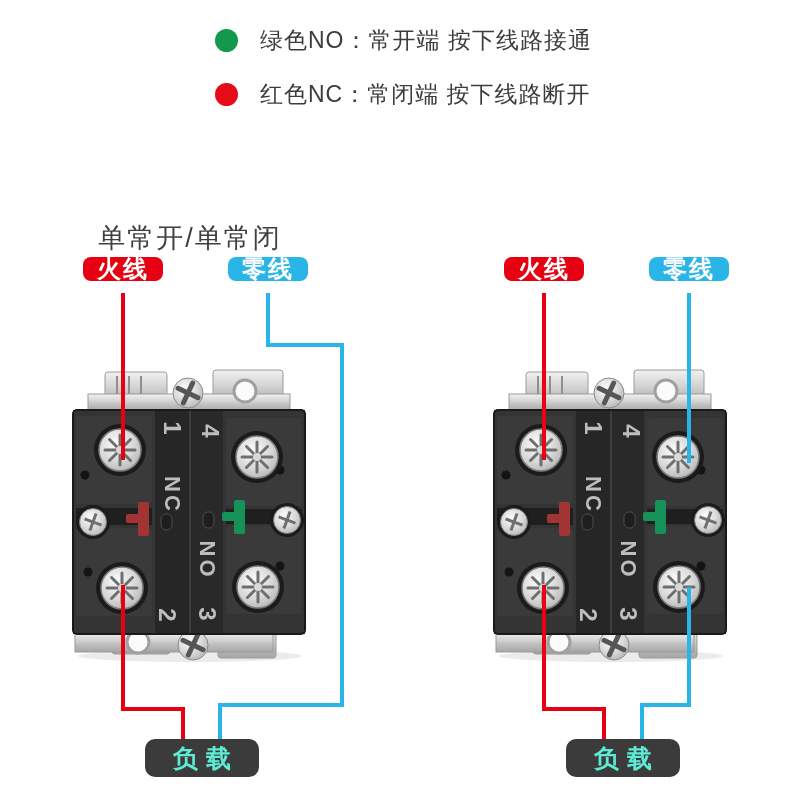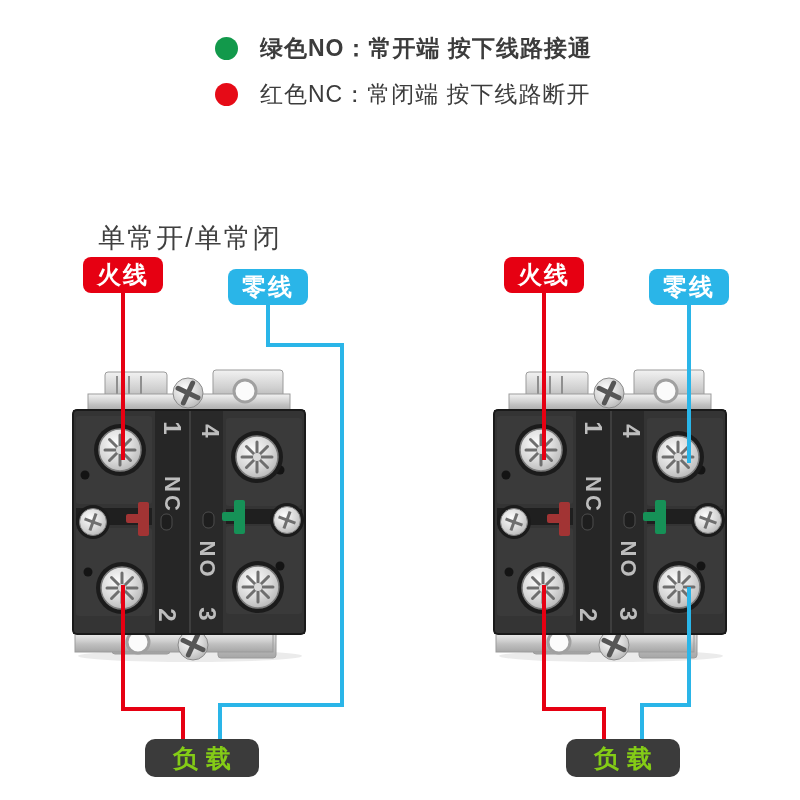--- a/index.html
+++ b/index.html
@@ -6,46 +6,46 @@
   #root{position:relative;width:800px;height:800px;background:#fff;overflow:hidden;
         font-family:"Liberation Sans","DejaVu Sans",sans-serif;}
   
   .legend-row{position:absolute;left:215px;display:flex;align-items:center;gap:22px;}
   .legend-row .dot{width:23px;height:23px;border-radius:50%;flex:0 0 auto;}
   .legend-row .ltext{font-size:23px;color:var(--legend-text);letter-spacing:1px;white-space:nowrap;}
   
   .diagram{position:absolute;top:180px;width:379px;height:620px;}
   .diagram .dtitle{position:absolute;left:0;top:12px;width:380px;text-align:center;
         font-size:27px;color:var(--title-text);letter-spacing:2px;margin-top:28px;}
-  .badge{position:absolute;width:80px;height:36px;border-radius:8px;color:#fff;
+  .badge{position:absolute;width:80px;height:24px;border-radius:8px;color:#fff;
         display:flex;align-items:center;justify-content:center;
         font-size:24px;font-weight:bold;letter-spacing:2px;}
   .badge.live{background:var(--live-wire);}
-  .badge.neutral{background:var(--neutral-wire);margin-top:12px;}
+  .badge.neutral{background:var(--neutral-wire);}
   .load{position:absolute;width:114px;height:38px;border-radius:10px;background:var(--load-badge);
-        color:#84cc16;display:flex;align-items:center;justify-content:center;
+        color:#5eead4;display:flex;align-items:center;justify-content:center;
         font-size:25px;font-weight:bold;letter-spacing:8px;text-indent:8px;}
   .wire{position:absolute;}
   .wire.red{background:var(--live-wire);}
   .wire.blue{background:var(--neutral-wire);}
   .block{position:absolute;left:72px;top:186px;width:236px;height:296px;}
   .tlabel{font-family:"Liberation Sans","DejaVu Sans",sans-serif;font-weight:bold;
         fill:#bdbdbd;text-anchor:middle;dominant-baseline:central;}
   .tl-num{font-size:24px;}
   .tl-code{font-size:22px;letter-spacing:3px;}
   .nc-fill{fill:var(--nc-tab);}
   .no-fill{fill:var(--no-tab);}
 </style>
 </head>
 <body>
 
 <div id="root">
 
   <div>
-    <div class="legend-row" style="top:33px;font-weight:bold;">
+    <div class="legend-row" style="top:25px;">
       <span class="dot" style="background-color: rgb(18, 153, 75);"></span>
       <span class="ltext">绿色NO：常开端 按下线路接通</span>
     </div>
     <div class="legend-row" style="top:79px;">
       <span class="dot" style="background-color: rgb(230, 11, 23);"></span>
       <span class="ltext">红色NC：常闭端 按下线路断开</span>
     </div>
   </div>
 
   <section class="diagram" style="left:0;">

